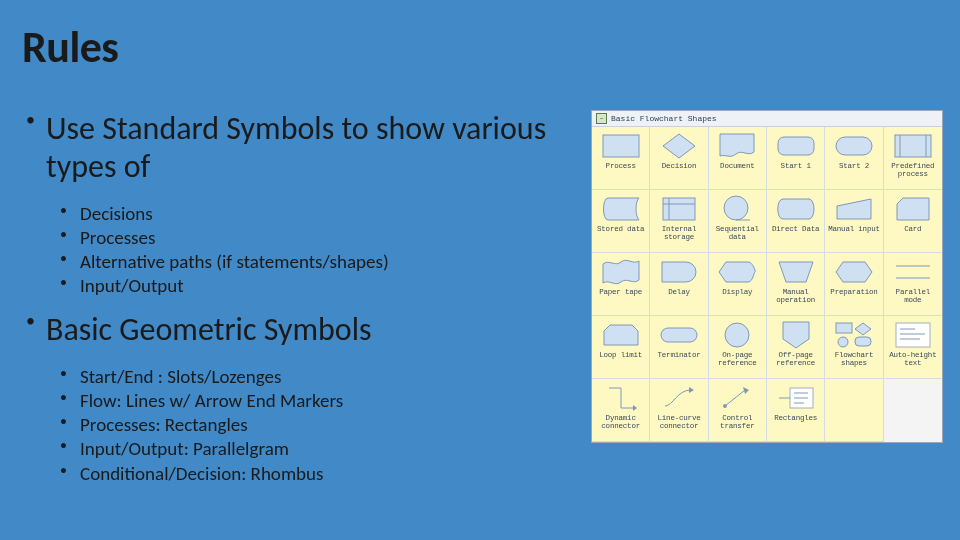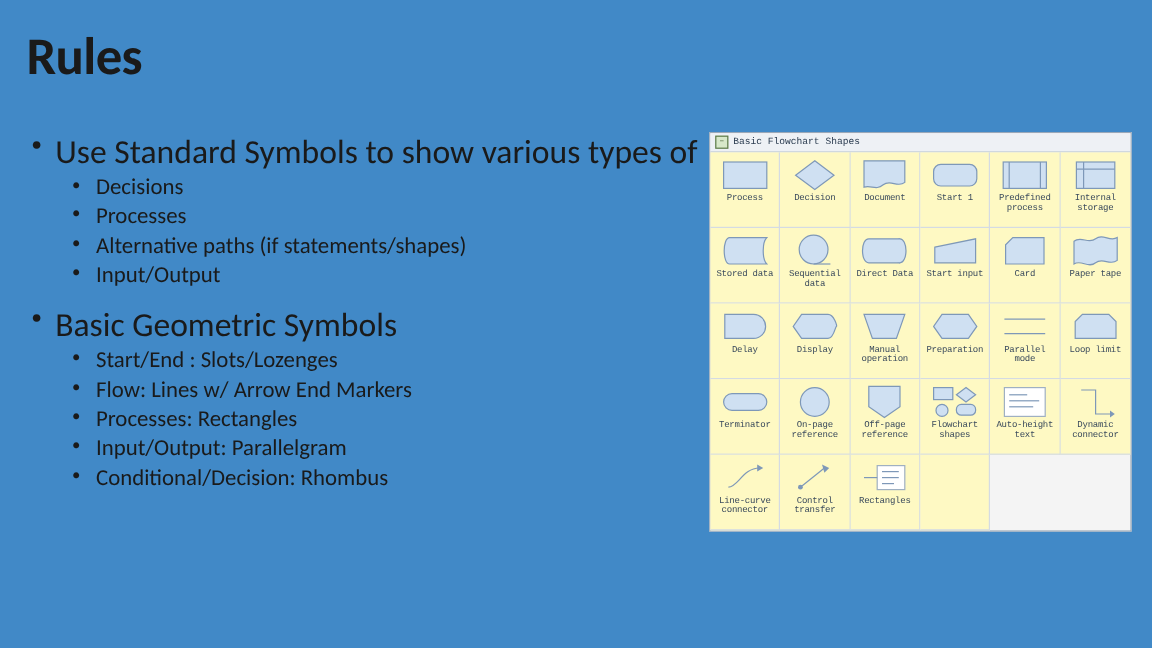--- a/index.html
+++ b/index.html
@@ -1,21 +1,21 @@
 <!DOCTYPE html>
 <html><head>
 <meta charset="utf-8">
 <style>
   html,body{margin:0;padding:0;width:960px;height:540px;font-family:Calibri,"Segoe UI",Arial,sans-serif;background:#4189c7;overflow:hidden}
   .slide{position:relative;width:960px;height:529px;color:#1a1a1a}
   .title{position:absolute;left:22px;top:20px;font-size:44px;font-weight:700;letter-spacing:-0.5px}
   .body{position:absolute;left:26px;top:110px;width:560px;font-size:22px;line-height:1.18}
-  .lvl1{margin:0 0 2px 0;padding-left:20px;position:relative;font-size:28px}
+  .lvl1{margin:0 0 2px 0;padding-left:20px;position:relative;font-size:32px}
   .lvl1::before{content:"•";position:absolute;left:0;top:0;font-size:18px}
-  .sub{margin-left:34px;margin-top:2px;margin-bottom:12px}
+  .sub{margin-left:34px;margin-top:16px;margin-bottom:12px}
   .lvl2{margin:0;padding-left:20px;position:relative;font-size:19px;line-height:1.28}
   .lvl2::before{content:"•";position:absolute;left:0;top:0;font-size:14px}
   .panel{position:absolute;right:17px;top:110px;width:350px;background:#f4f4f4;border:1px solid #9aa8b8;font-family:"Courier New",monospace;font-size:8px;color:#2b3c50}
   .panel-head{display:flex;align-items:center;gap:4px;padding:2px 4px;border-bottom:1px solid #c9d1da;background:#eef1f5}
   .panel-head .sq{width:9px;height:9px;border:1px solid #5d7a4a;background:#d7e8c9;display:flex;align-items:center;justify-content:center;font-size:7px;color:#3d5a2d;line-height:1}
   .grid{display:grid;grid-template-columns:repeat(6,1fr)}
   .cell{border-right:1px solid #d4dbe3;border-bottom:1px solid #d4dbe3;display:flex;flex-direction:column;align-items:center;justify-content:flex-start;padding:4px 2px 3px;box-sizing:border-box;height:63px;background:#fef9c3}
   .cell:nth-child(6n){border-right:none}
   .ic{width:40px;height:30px;margin-bottom:2px;display:flex;align-items:center;justify-content:center}
   .lbl{text-align:center;line-height:1.05;color:#3a4a5c;font-size:7.5px;letter-spacing:-0.2px}
@@ -80,51 +80,59 @@
           <div class="lbl">Document</div>
         </div>
       <div class="cell">
           <div class="ic">
             <svg width="38" height="20">
               <rect class="shp" x="1" y="1" width="36" height="18" rx="6"></rect>
             </svg>
           </div>
           <div class="lbl">Start 1</div>
         </div>
+      <div class="cell">
+          <div class="ic">
+            <svg width="38" height="20">
+              <rect class="shp" x="1" y="1" width="36" height="18" rx="9"></rect>
+            </svg>
+          </div>
+          <div class="lbl">Start 2</div>
+        </div>
 
       <div class="cell">
           <div class="ic">
             <svg width="38" height="24">
               <rect class="shp" x="1" y="1" width="36" height="22"></rect>
               <line class="ln" x1="6" y1="1" x2="6" y2="23"></line>
               <line class="ln" x1="32" y1="1" x2="32" y2="23"></line>
             </svg>
           </div>
           <div class="lbl">Predefined process</div>
         </div>
       <div class="cell">
           <div class="ic">
+            <svg width="38" height="24">
+              <path class="shp" d="M6 1h31c-4 4-4 18 0 22H6c-6 0-6-22 0-22z"></path>
+            </svg>
+          </div>
+          <div class="lbl">Stored data</div>
+        </div>
+      <div class="cell">
+          <div class="ic">
             <svg width="34" height="24">
               <rect class="shp" x="1" y="1" width="32" height="22"></rect>
               <line class="ln" x1="1" y1="7" x2="33" y2="7"></line>
               <line class="ln" x1="7" y1="1" x2="7" y2="23"></line>
             </svg>
           </div>
           <div class="lbl">Internal storage</div>
         </div>
       <div class="cell">
           <div class="ic">
-            <svg width="38" height="24">
-              <path class="shp" d="M6 1h31c-4 4-4 18 0 22H6c-6 0-6-22 0-22z"></path>
-            </svg>
-          </div>
-          <div class="lbl">Stored data</div>
-        </div>
-      <div class="cell">
-          <div class="ic">
             <svg width="30" height="28">
               <circle class="shp" cx="14" cy="13" r="12"></circle>
               <line class="ln" x1="14" y1="25" x2="28" y2="25"></line>
             </svg>
           </div>
           <div class="lbl">Sequential data</div>
         </div>
       <div class="cell">
           <div class="ic">
             <svg width="38" height="22">
@@ -133,21 +141,21 @@
             </svg>
           </div>
           <div class="lbl">Direct Data</div>
         </div>
       <div class="cell">
           <div class="ic">
             <svg width="36" height="22">
               <polygon class="shp" points="1,8 35,1 35,21 1,21"></polygon>
             </svg>
           </div>
-          <div class="lbl">Start input</div>
+          <div class="lbl">Manual input</div>
         </div>
 
       <div class="cell">
           <div class="ic">
             <svg width="34" height="24">
               <polygon class="shp" points="7,1 33,1 33,23 1,23 1,7"></polygon>
             </svg>
           </div>
           <div class="lbl">Card</div>
         </div>

